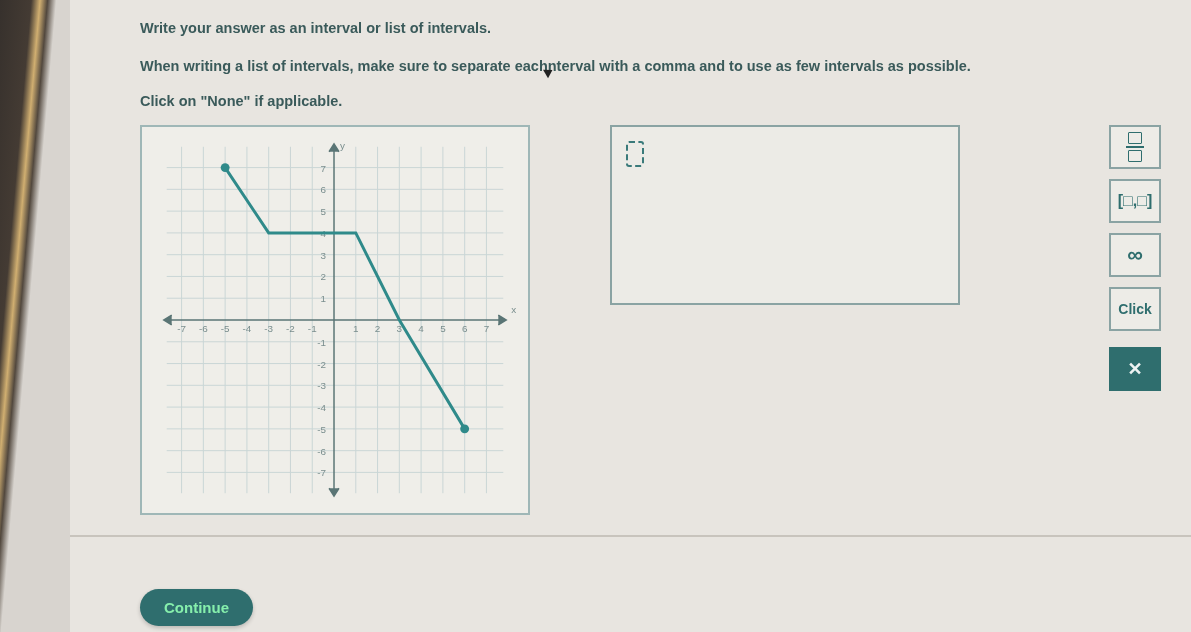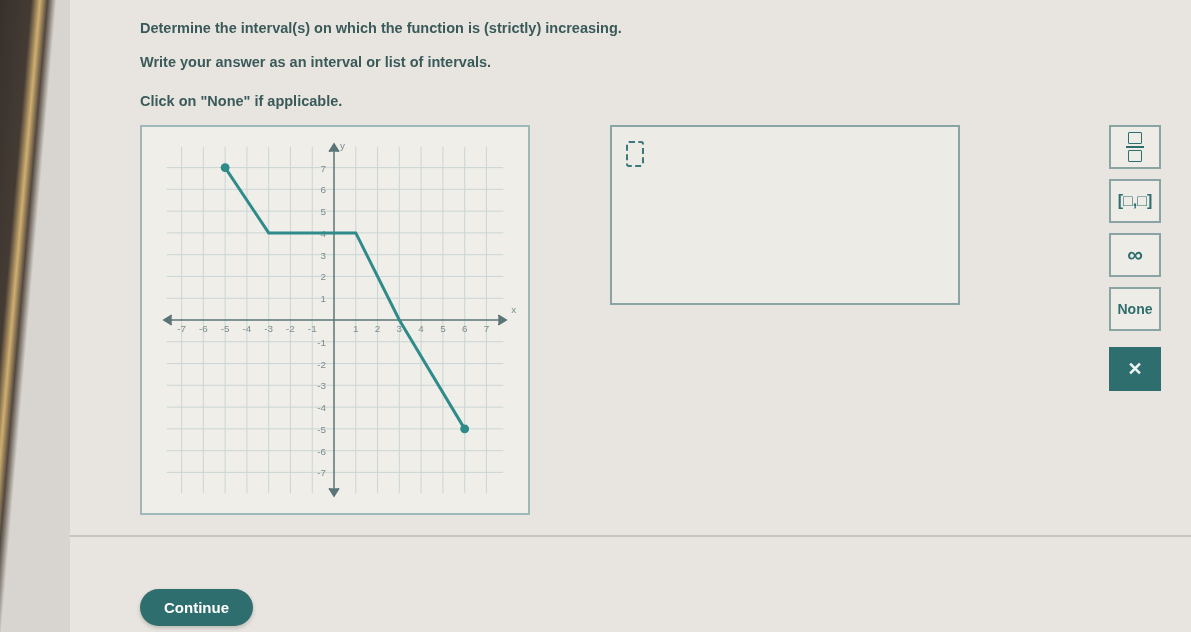--- a/index.html
+++ b/index.html
@@ -124,45 +124,47 @@
   }
   .frac hr {
     width: 18px; border:0; border-top:2px solid #2f6e6e; margin:2px 0;
   }
 
   .continue-btn {
     position: absolute;
     left: 70px;
     bottom: 6px;
     background: #2f6e6e;
-    color: #ffffff;
+    color: #86efac;
     border: none;
     border-radius: 22px;
     padding: 10px 24px;
     font-size: 15px;
     font-weight: 600;
     cursor: pointer;
     box-shadow: 0 2px 4px rgba(0,0,0,.2);
   }
   hr.sep {
     border:0; border-top:2px solid #c8c4bd; margin: 20px 0 10px -70px;
     width: calc(100% + 100px);
   }
 </style>
 </head>
 <body>
 
 <div class="photo-edge"></div>
 
 <div class="page">
 
-  <p class="question-text question-para">Determine the interval(s) on which the function is (strictly) increasing.</p>
 
   <p class="question-text question-para" style="margin-bottom:18px">Write your answer as an interval or list of intervals.</p>
 
+  <p class="question-text question-para">
+    <span>When writing a list of intervals, make sure to separate each</span><span class="cursor"></span><span>nterval with a comma and to use as few intervals as possible.</span>
+  </p>
 
   <p class="question-text question-para">Click on "None" if applicable.</p>
 
   <div class="work-row">
 
     <div class="graph-wrap">
       <svg viewBox="0 0 390 390">
 
         <g stroke="#c9d6d6" stroke-width="1">
           <line x1="40" y1="20" x2="40" y2="370"></line>
@@ -255,21 +257,21 @@
             <span class="d"></span>
         </span>
       </div>
       <div class="tool-btn">
         <span>[□,□]</span>
       </div>
       <div class="tool-btn" style="font-size:22px">
         <span>∞</span>
       </div>
       <div class="tool-btn" style="font-size:14px">
-        <span>None</span>
+        <span>Click</span>
       </div>
       <div class="tool-btn dark" style="font-size:18px;margin-top:6px">
         <span>✕</span>
       </div>
     </div>
 
   </div>
 
   <hr class="sep">
 

